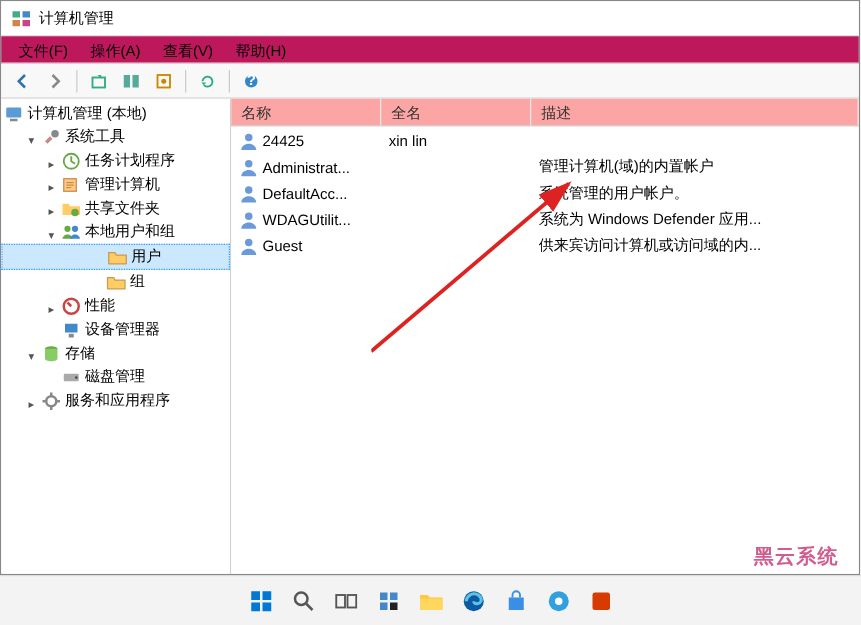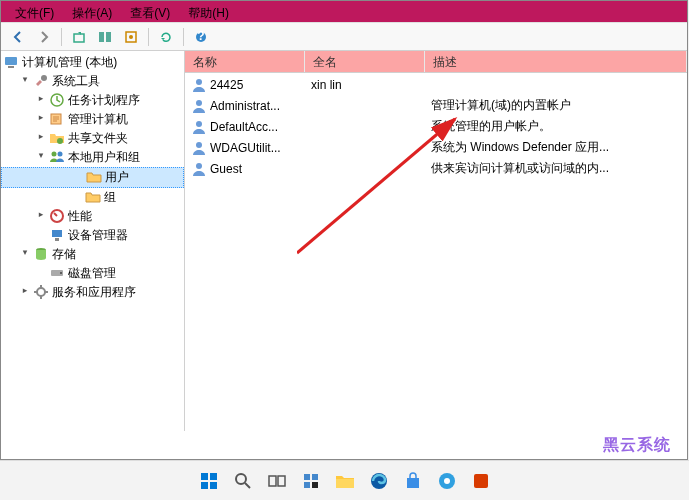--- a/index.html
+++ b/index.html
@@ -15,21 +15,21 @@
 .menu-item { padding: 2px 8px; cursor: default; }
 
 .toolbar { display: flex; align-items: center; padding: 3px 6px; background: #f8f8f8; border-bottom: 1px solid #d0d0d0; height: 28px; gap: 4px; }
 .tb-btn { width: 22px; height: 22px; display: flex; align-items: center; justify-content: center; border: 1px solid transparent; cursor: default; }
 .tb-sep { width: 1px; height: 18px; background: #ccc; margin: 0 2px; }
 
 .content { display: flex; height: calc(100% - 78px); }
 .tree-pane { width: 184px; border-right: 1px solid #d0d0d0; background: #fff; overflow: auto; padding: 2px 0; }
 .list-pane { flex: 1; background: #fff; position: relative; }
 
-.tree-node { display: flex; align-items: flex-start; padding: 1px 0; cursor: default; white-space: nowrap; }
+.tree-node { display: flex; align-items: flex-end; padding: 1px 0; cursor: default; white-space: nowrap; }
 .tree-node.selected { background: #cce8ff; border: 1px dotted #3399ff; }
 .expander { width: 12px; height: 12px; display: flex; align-items: center; justify-content: center; color: #555; font-size: 9px; margin-right: 2px; }
 .tree-icon { width: 16px; height: 16px; margin-right: 3px; flex-shrink: 0; }
 .tree-label { color: #000; }
 .indent-0 { padding-left: 2px; }
 .indent-1 { padding-left: 18px; }
 .indent-2 { padding-left: 34px; }
 .indent-3 { padding-left: 70px; }
 
 .list-header { display: flex; border-bottom: 1px solid #d0d0d0; background: #fca5a5; height: 22px; }
@@ -41,27 +41,36 @@
 .list-body { padding: 2px 0; }
 .list-row { display: flex; padding: 1px 0; cursor: default; align-items: center; }
 .list-cell { padding: 1px 6px; white-space: nowrap; overflow: hidden; text-overflow: ellipsis; display: flex; align-items: center; }
 .list-cell .user-icon { width: 16px; height: 16px; margin-right: 3px; flex-shrink: 0; }
 
 .arrow { position: absolute; left: 112px; top: 62px; pointer-events: none; z-index: 10; }
 
 .taskbar { position: absolute; bottom: 0; left: 0; right: 0; height: 40px; background: #f3f3f3; display: flex; align-items: center; justify-content: center; gap: 6px; border-top: 1px solid #ddd; }
 .tb-item { width: 28px; height: 28px; display: flex; align-items: center; justify-content: center; cursor: default; border-radius: 3px; }
 
-.watermark { position: absolute; right: 18px; bottom: 44px; color: #6d28d9; font-size: 16px; font-weight: bold; opacity: 0.7; letter-spacing: 1px; pointer-events: none; margin-top: 18px; }
+.watermark { position: absolute; right: 18px; bottom: 44px; color: #be185d; font-size: 16px; font-weight: bold; opacity: 0.7; letter-spacing: 1px; pointer-events: none; margin-top: 18px; }
 </style>
 </head>
 <body>
 
 <div class="window">
 
+  <div class="title-bar">
+    <svg class="icon" viewBox="0 0 16 16">
+        <rect x="1" y="2" width="6" height="5" fill="#4a8"></rect>
+        <rect x="9" y="2" width="6" height="5" fill="#48c"></rect>
+        <rect x="1" y="9" width="6" height="5" fill="#c84"></rect>
+        <rect x="9" y="9" width="6" height="5" fill="#c48"></rect>
+      </svg>
+    <span class="title">计算机管理</span>
+  </div>
 
   <div class="menu-bar">
     <div class="menu-item">文件(F)</div>
     <div class="menu-item">操作(A)</div>
     <div class="menu-item">查看(V)</div>
     <div class="menu-item">帮助(H)</div>
   </div>
 
   <div class="toolbar">
     <div class="tb-btn">

